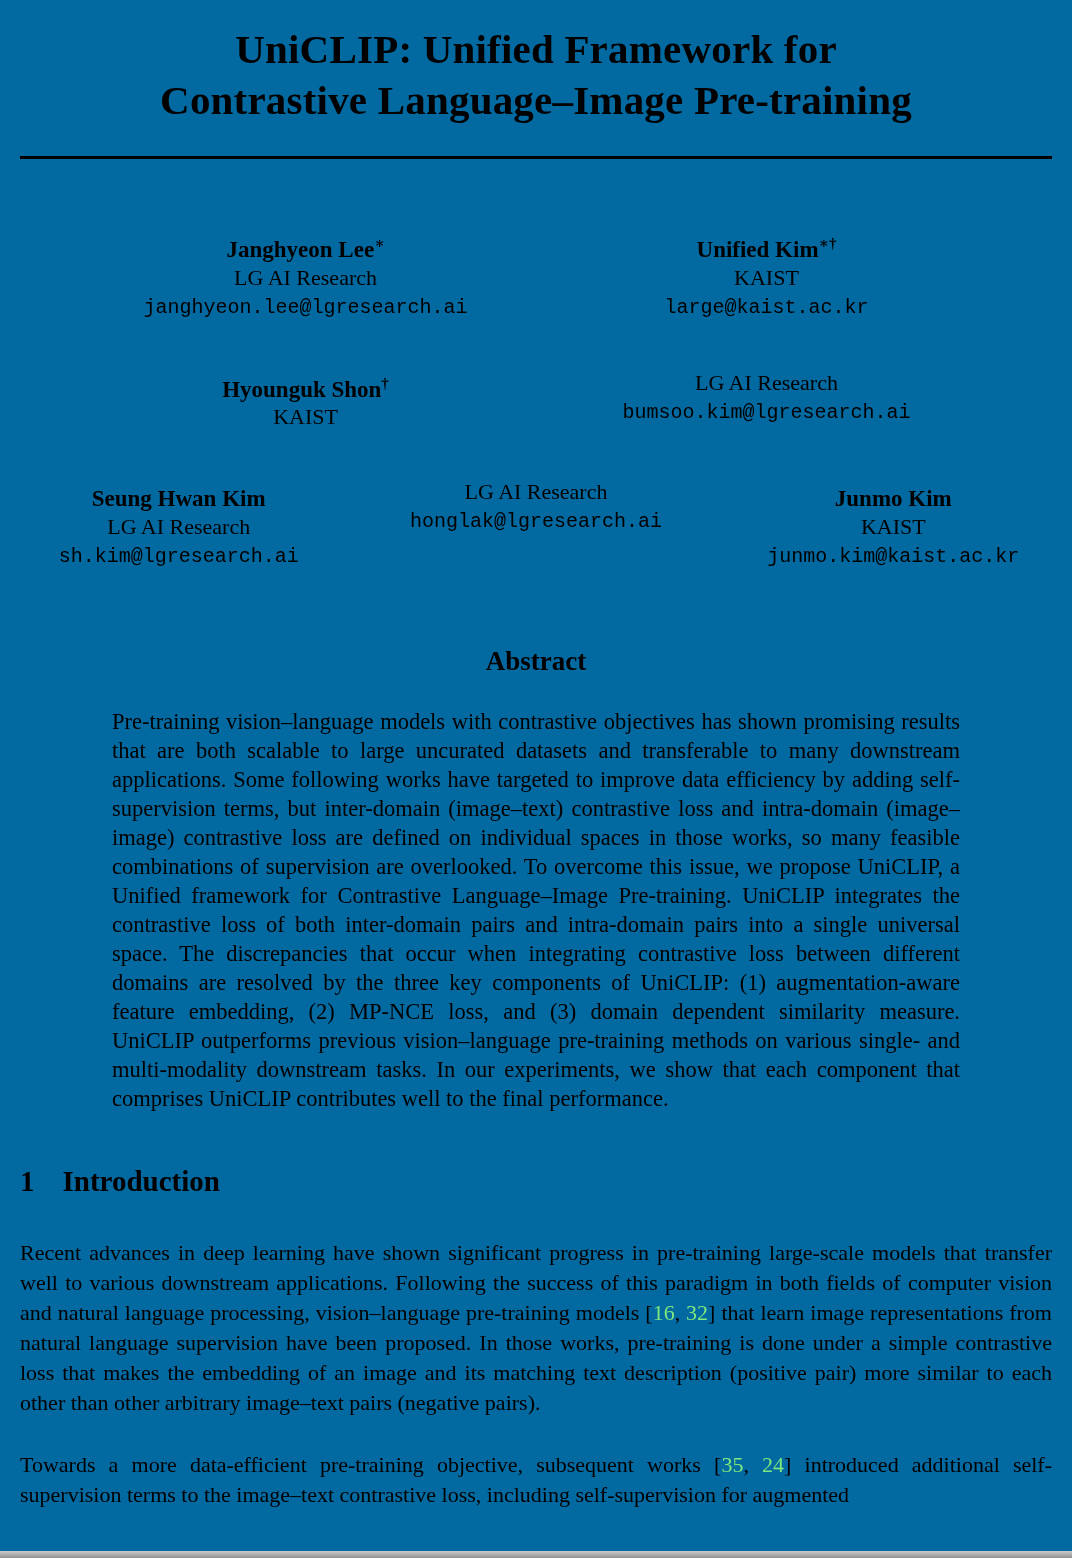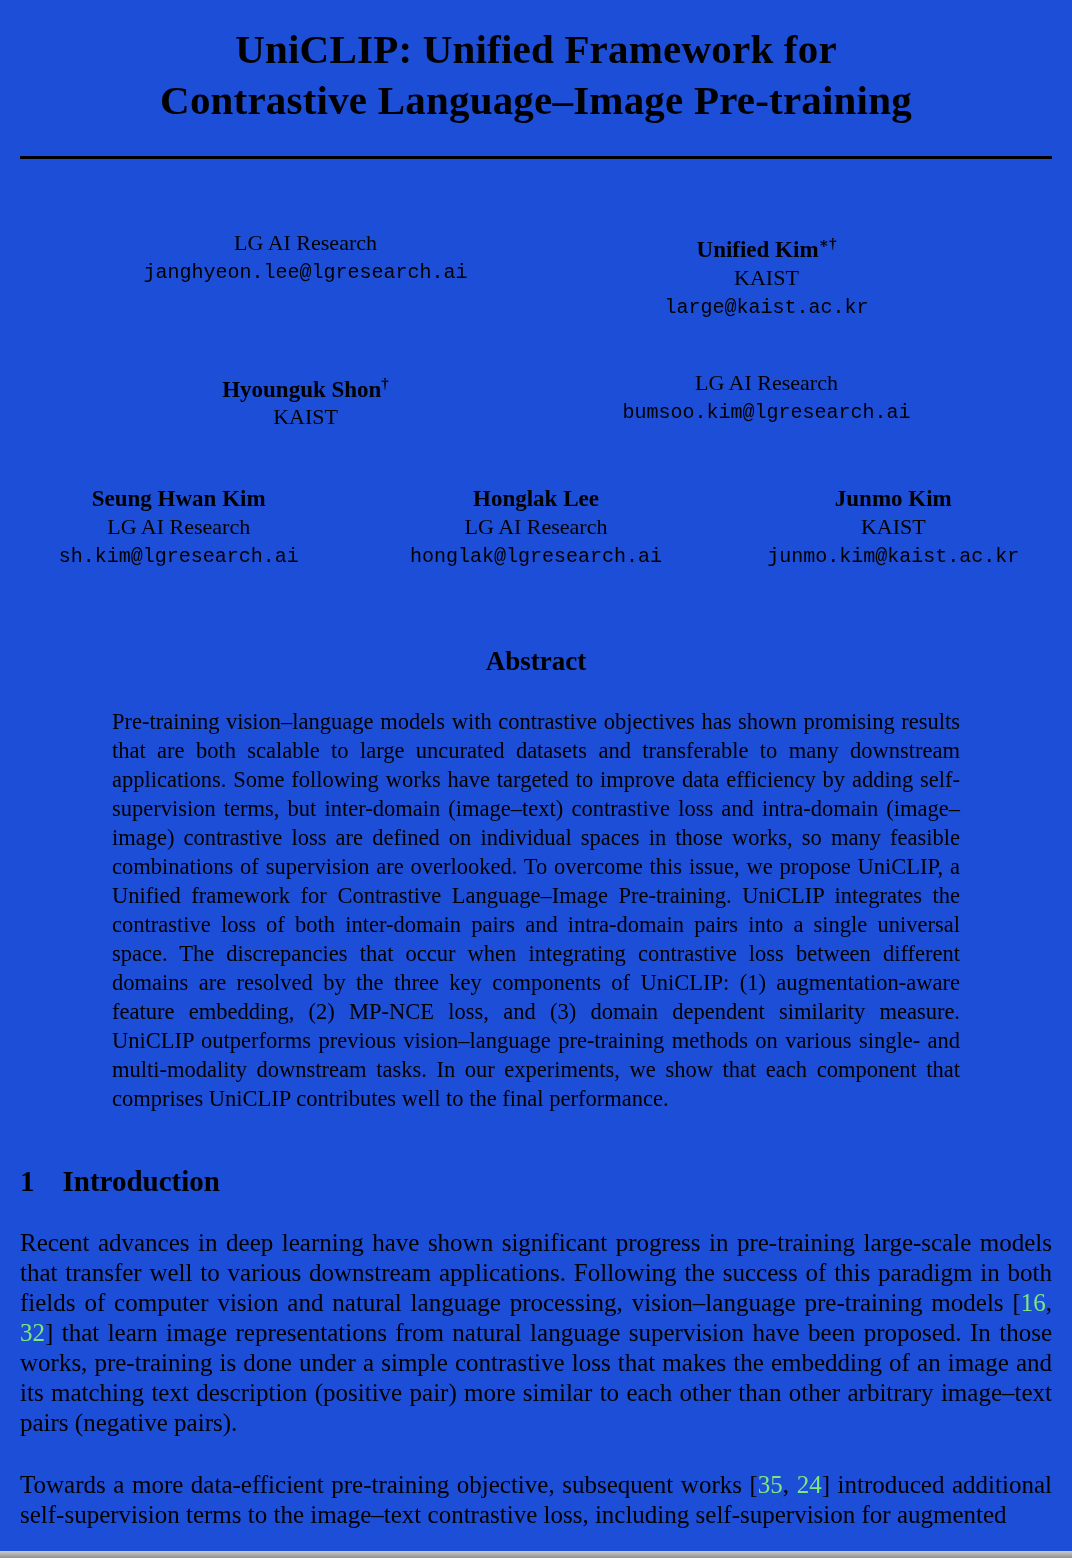--- a/index.html
+++ b/index.html
@@ -8,21 +8,21 @@
     margin: 0;
     background: #ffffff;
     color: var(--ink);
     font-family: "Liberation Serif", "DejaVu Serif", serif;
   }
   .page {
     position: relative;
     width: 1072px;
     min-height: 1558px;
     margin: 0 auto;
-    background: #1d4ed8;
+    background: #0369a1;
     overflow: hidden;
   }
   .title {
     margin: 24px 0 0;
     text-align: center;
     font-weight: bold;
     font-size: 41px;
     line-height: 51px;
     letter-spacing: 0.2px;
   }
@@ -65,22 +65,22 @@
   }
   .section-heading {
     margin: 52px 20px 0;
     font-size: 29px;
     font-weight: bold;
     display: flex;
     align-items: baseline;
   }
   .section-heading .sec-num { margin-right: 28px; }
   .body-par {
-    margin: 30px 20px 0;
-    font-size: 25px;
+    margin: 40px 20px 0;
+    font-size: 22px;
     line-height: 30px;
     text-align: justify;
   }
   .body-par + .body-par { margin-top: 32px; }
   .cite { color: var(--cite); }
   .bottom-edge {
     position: absolute;
     left: 0; right: 0; bottom: 0;
     height: 7px;
     background: linear-gradient(to bottom, #cccccc, #8f8f8f);
@@ -95,20 +95,21 @@
     <span>UniCLIP: Unified Framework for</span><br>
     <span>Contrastive Language–Image Pre-training</span>
   </h1>
 
   <hr class="title-rule">
 
   <div class="authors">
 
     <div class="author-row row-two">
       <div class="author">
+        <div class="author-name"><span>Janghyeon Lee</span><sup>∗</sup></div>
         <div class="author-affil">LG AI Research</div>
         <div class="author-email">janghyeon.lee@lgresearch.ai</div>
       </div>
       <div class="author">
         <div class="author-name"><span>Unified Kim</span><sup>∗†</sup></div>
         <div class="author-affil">KAIST</div>
         <div class="author-email">large@kaist.ac.kr</div>
       </div>
     </div>
 
@@ -123,21 +124,20 @@
       </div>
     </div>
 
     <div class="author-row row-three">
       <div class="author">
         <div class="author-name"><span>Seung Hwan Kim</span><sup></sup></div>
         <div class="author-affil">LG AI Research</div>
         <div class="author-email">sh.kim@lgresearch.ai</div>
       </div>
       <div class="author">
-        <div class="author-name"><span>Honglak Lee</span><sup></sup></div>
         <div class="author-affil">LG AI Research</div>
         <div class="author-email">honglak@lgresearch.ai</div>
       </div>
       <div class="author">
         <div class="author-name"><span>Junmo Kim</span><sup></sup></div>
         <div class="author-affil">KAIST</div>
         <div class="author-email">junmo.kim@kaist.ac.kr</div>
       </div>
     </div>
 

